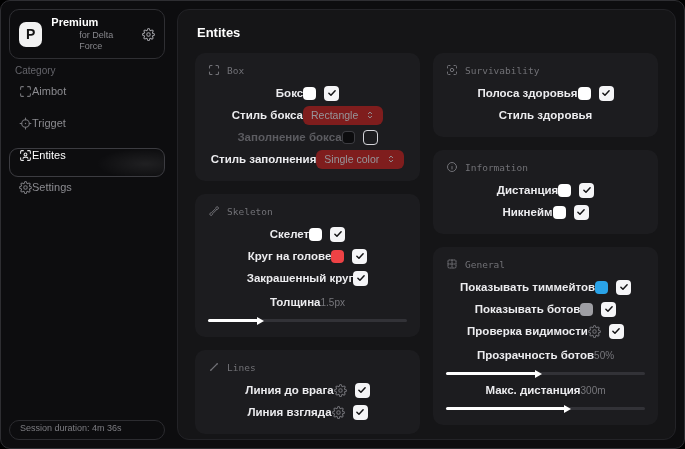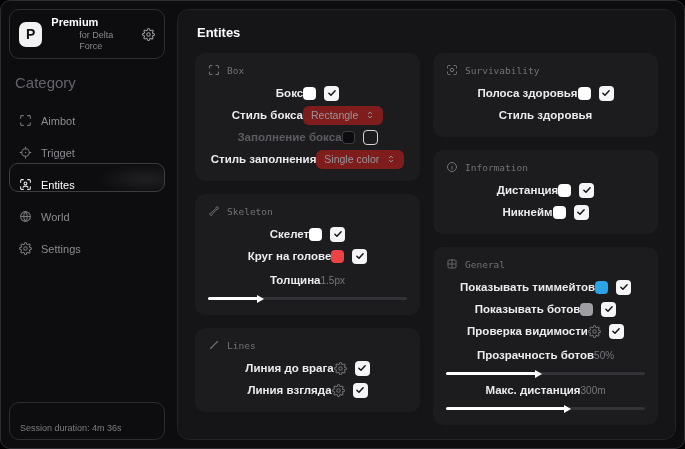--- a/index.html
+++ b/index.html
@@ -9,29 +9,29 @@
   
   .sidebar{position:absolute;left:0;top:0;bottom:0;width:172px;box-sizing:border-box;
     padding:8px;display:flex;flex-direction:column;}
   .brand{border:1px solid #2f2f33;border-radius:10px;padding:6px 9px;display:flex;align-items:center;gap:9px;flex:0 0 auto;}
   .logo{width:25px;height:25px;background:#f2f2f2;border-radius:7px;color:#141414;font-weight:700;
     font-size:14px;display:grid;place-items:center;}
   .brand-txt{display:flex;flex-direction:column;line-height:1.25;}
   .brand-title{font-size:11px;font-weight:700;color:#fff;}
   .brand-sub{font-size:9px;color:#87878c;padding-left:28px;}
   .brand-gear{margin-left:auto;color:#9a9a9f;display:flex;}
-  .cat-label{font-size:15px;color:#64646a;margin:15px 6px 8px;}
-  .nav-item{display:flex;align-items:flex-end;gap:9px;height:27px;padding:0 9px;margin-bottom:3px;
+  .cat-label{font-size:10px;color:#64646a;margin:6px 6px 8px;}
+  .nav-item{display:flex;align-items:flex-start;height:27px;padding:0 9px;margin-bottom:3px;
     border-radius:9px;color:#8b8b90;font-size:11px;border:1px solid transparent;cursor:default;}
   .nav-item .i{color:#77777c;}
   .nav-item.active{color:#fff;border-color:#3c3c41;
     background:radial-gradient(70px 22px at 88% 55%,rgba(255,255,255,0.08),rgba(255,255,255,0) 70%);}
   .nav-item.active .i{color:#e8e8ea;}
   .spacer{flex:1;}
-  .session{border:1px solid #2c2c30;border-radius:10px;height:38px;box-sizing:border-box;
+  .session{border:1px solid #2c2c30;border-radius:10px;height:20px;box-sizing:border-box;
     display:flex;align-items:flex-end;padding:6px 10px;font-size:9px;color:#7d7d82;}
   
   .main{position:absolute;left:176px;top:8px;right:8px;bottom:8px;box-sizing:border-box;
     background:#151517;border:1px solid #232327;border-radius:12px;padding:13px 17px;overflow:hidden;}
   .main-title{font-size:13px;font-weight:700;color:#fff;margin:2px 0 13px 2px;}
   .cols{display:flex;gap:13px;}
   .col{flex:1;min-width:0;}
   .card{background:#1c1c1f;border-radius:10px;padding:8px 12px 11px;margin-bottom:13px;}
   .card:last-child{margin-bottom:0;}
   .sec-head{display:flex;align-items:center;gap:7px;color:#717176;
@@ -103,29 +103,20 @@
         <svg class="i" width="13" height="13" viewBox="0 0 24 24" fill="none" stroke="currentColor" stroke-width="2" stroke-linecap="round" stroke-linejoin="round">
             <path d="M3 8V5a2 2 0 0 1 2-2h3M16 3h3a2 2 0 0 1 2 2v3M21 16v3a2 2 0 0 1-2 2h-3M8 21H5a2 2 0 0 1-2-2v-3"></path>
             <circle cx="12" cy="10" r="2.6"></circle>
             <path d="M7.5 17c1.2-2.6 7.8-2.6 9 0"></path>
           </svg>
       </span>
       <span>Entites</span>
     </div>
     <div class="nav-item">
       <span class="i">
-        <svg class="i" width="13" height="13" viewBox="0 0 24 24" fill="none" stroke="currentColor" stroke-width="2" stroke-linecap="round">
-            <circle cx="12" cy="12" r="9"></circle>
-            <path d="M3 12h18M12 3a14 14 0 0 1 0 18M12 3a14 14 0 0 0 0 18"></path>
-          </svg>
-      </span>
-      <span>World</span>
-    </div>
-    <div class="nav-item">
-      <span class="i">
         <svg class="i" width="13" height="13" viewBox="0 0 24 24" fill="none" stroke="currentColor" stroke-width="2" stroke-linecap="round" stroke-linejoin="round">
             <circle cx="12" cy="12" r="3.2"></circle>
             <path d="M19.4 15a1.7 1.7 0 0 0 .34 1.87l.06.06a2 2 0 1 1-2.83 2.83l-.06-.06a1.7 1.7 0 0 0-1.87-.34 1.7 1.7 0 0 0-1.03 1.56V21a2 2 0 1 1-4 0v-.09a1.7 1.7 0 0 0-1.11-1.56 1.7 1.7 0 0 0-1.87.34l-.06.06a2 2 0 1 1-2.83-2.83l.06-.06a1.7 1.7 0 0 0 .34-1.87 1.7 1.7 0 0 0-1.56-1.03H3a2 2 0 1 1 0-4h.09A1.7 1.7 0 0 0 4.65 9a1.7 1.7 0 0 0-.34-1.87l-.06-.06a2 2 0 1 1 2.83-2.83l.06.06a1.7 1.7 0 0 0 1.87.34h.08A1.7 1.7 0 0 0 10.12 3.1V3a2 2 0 1 1 4 0v.09c0 .68.4 1.3 1.03 1.56.63.27 1.35.13 1.87-.34l.06-.06a2 2 0 1 1 2.83 2.83l-.06.06a1.7 1.7 0 0 0-.34 1.87v.08c.26.62.88 1.03 1.56 1.03H21a2 2 0 1 1 0 4h-.09c-.68 0-1.3.4-1.56 1.03z"></path>
           </svg>
       </span>
       <span>Settings</span>
     </div>
 
     <div class="spacer"></div>
     <div class="session">
@@ -215,20 +206,30 @@
             <span class="lbl">Круг на голове</span>
             <span class="ctrls">
               <span class="swatch" style="background: rgb(238, 66, 69);"></span>
               <span class="checkbox on">
                   <svg width="10" height="10" viewBox="0 0 24 24" fill="none" stroke="#141416" stroke-width="3.5" stroke-linecap="round" stroke-linejoin="round">
                     <path d="M4.5 12.5l5 5 10-11"></path>
                   </svg>
                 </span>
             </span>
           </div>
+          <div class="row">
+            <span class="lbl">Закрашенный круг</span>
+            <span class="ctrls">
+              <span class="checkbox on">
+                  <svg width="10" height="10" viewBox="0 0 24 24" fill="none" stroke="#141416" stroke-width="3.5" stroke-linecap="round" stroke-linejoin="round">
+                    <path d="M4.5 12.5l5 5 10-11"></path>
+                  </svg>
+                </span>
+            </span>
+          </div>
           <div class="srow">
             <div class="row">
               <span class="lbl">Толщина</span>
               <span class="val">1.5px</span>
             </div>
             <div class="track">
               <div class="fill" style="width: 25%;">
                   <span class="thumb"></span>
                 </div>
             </div>

